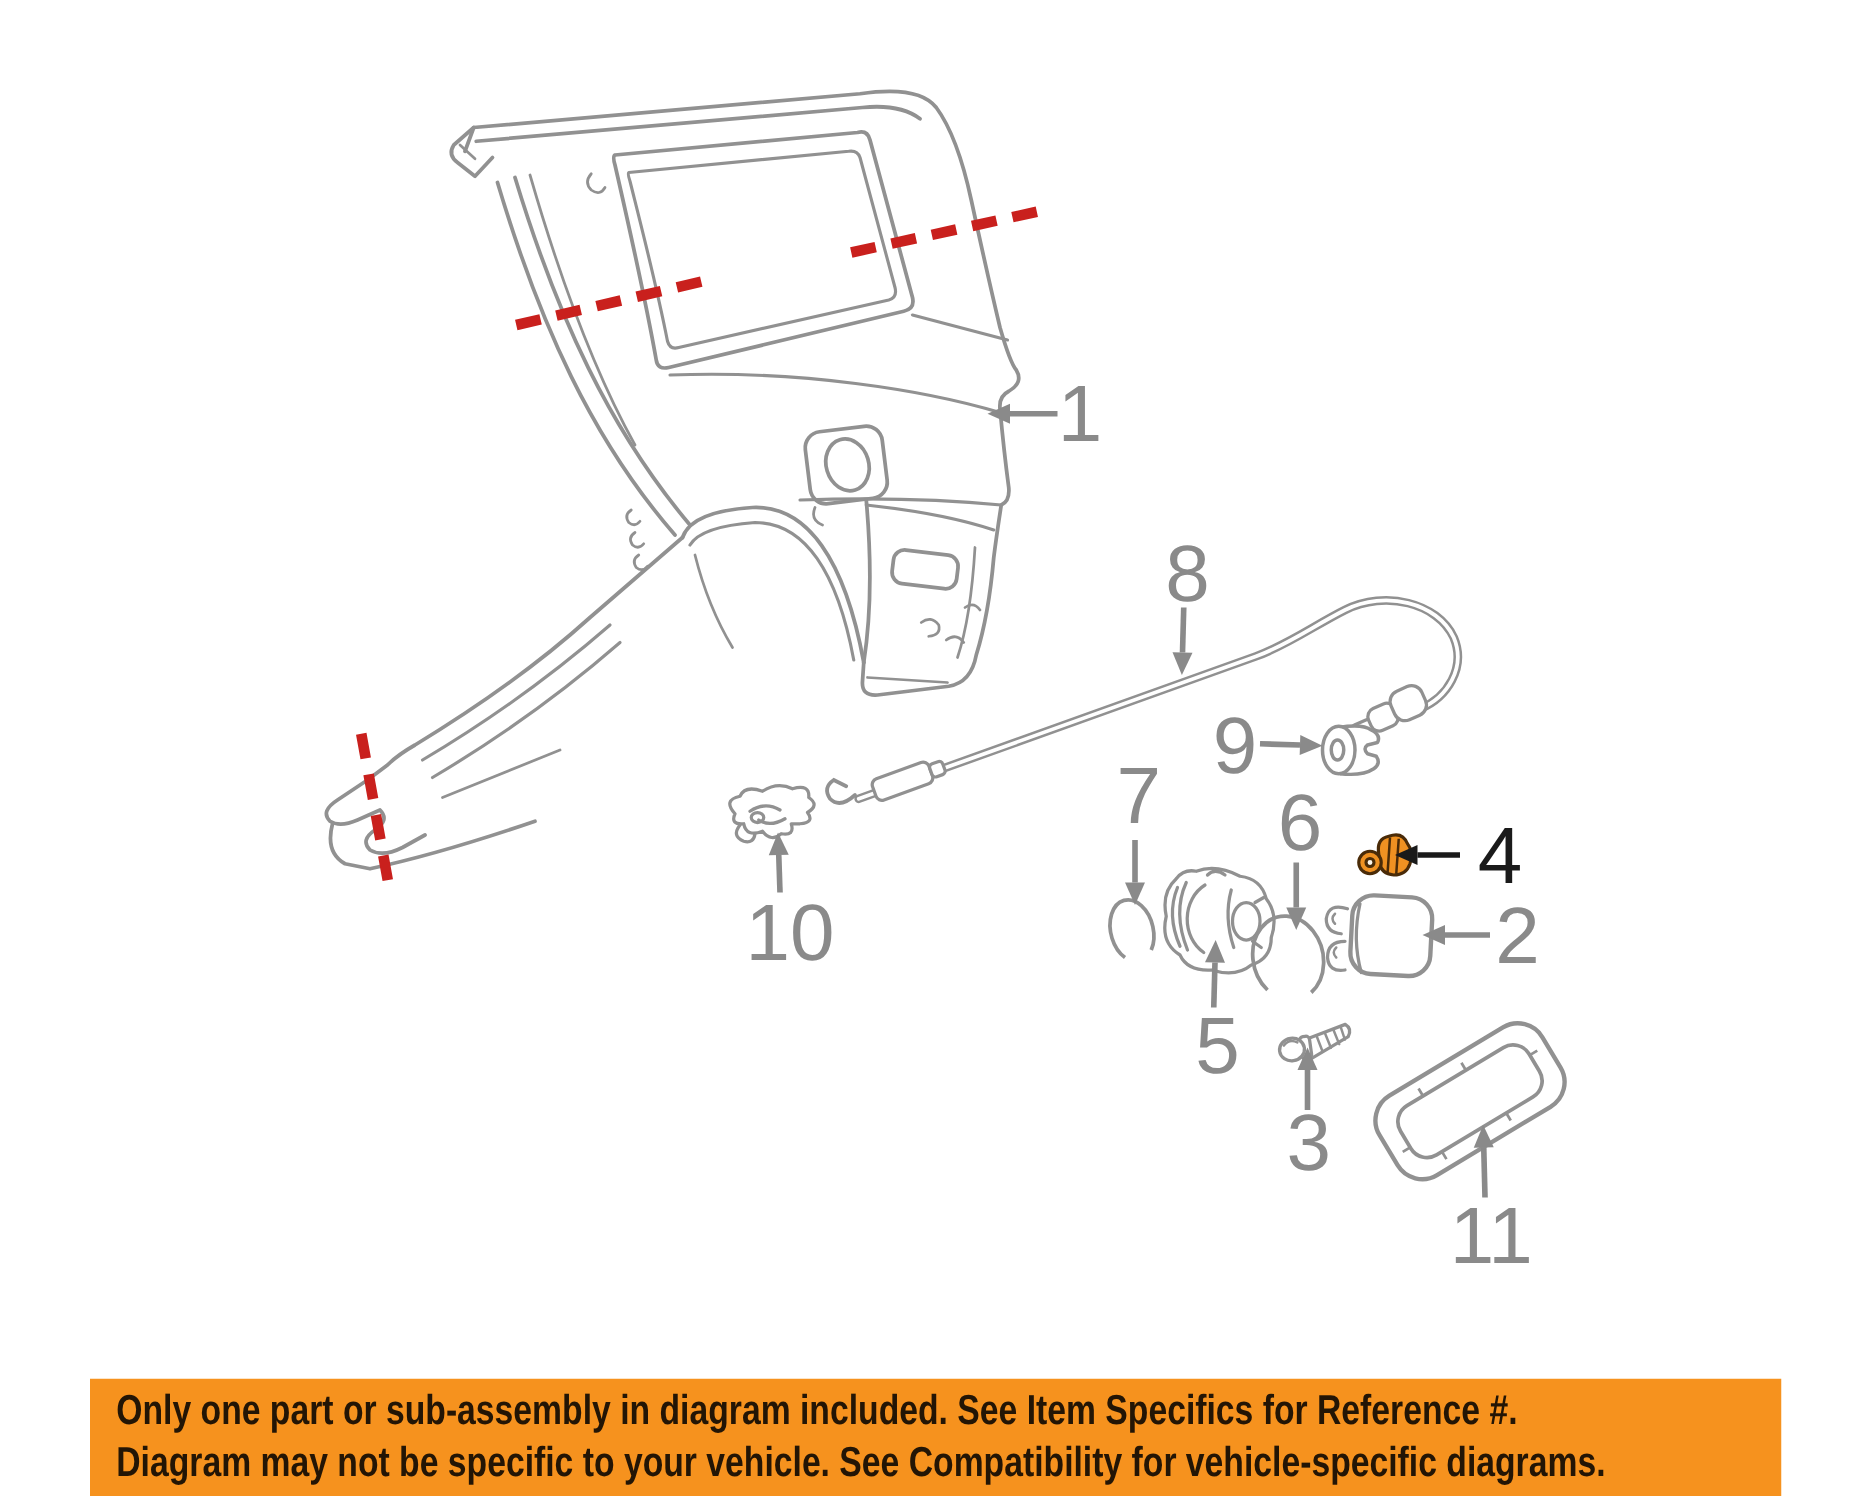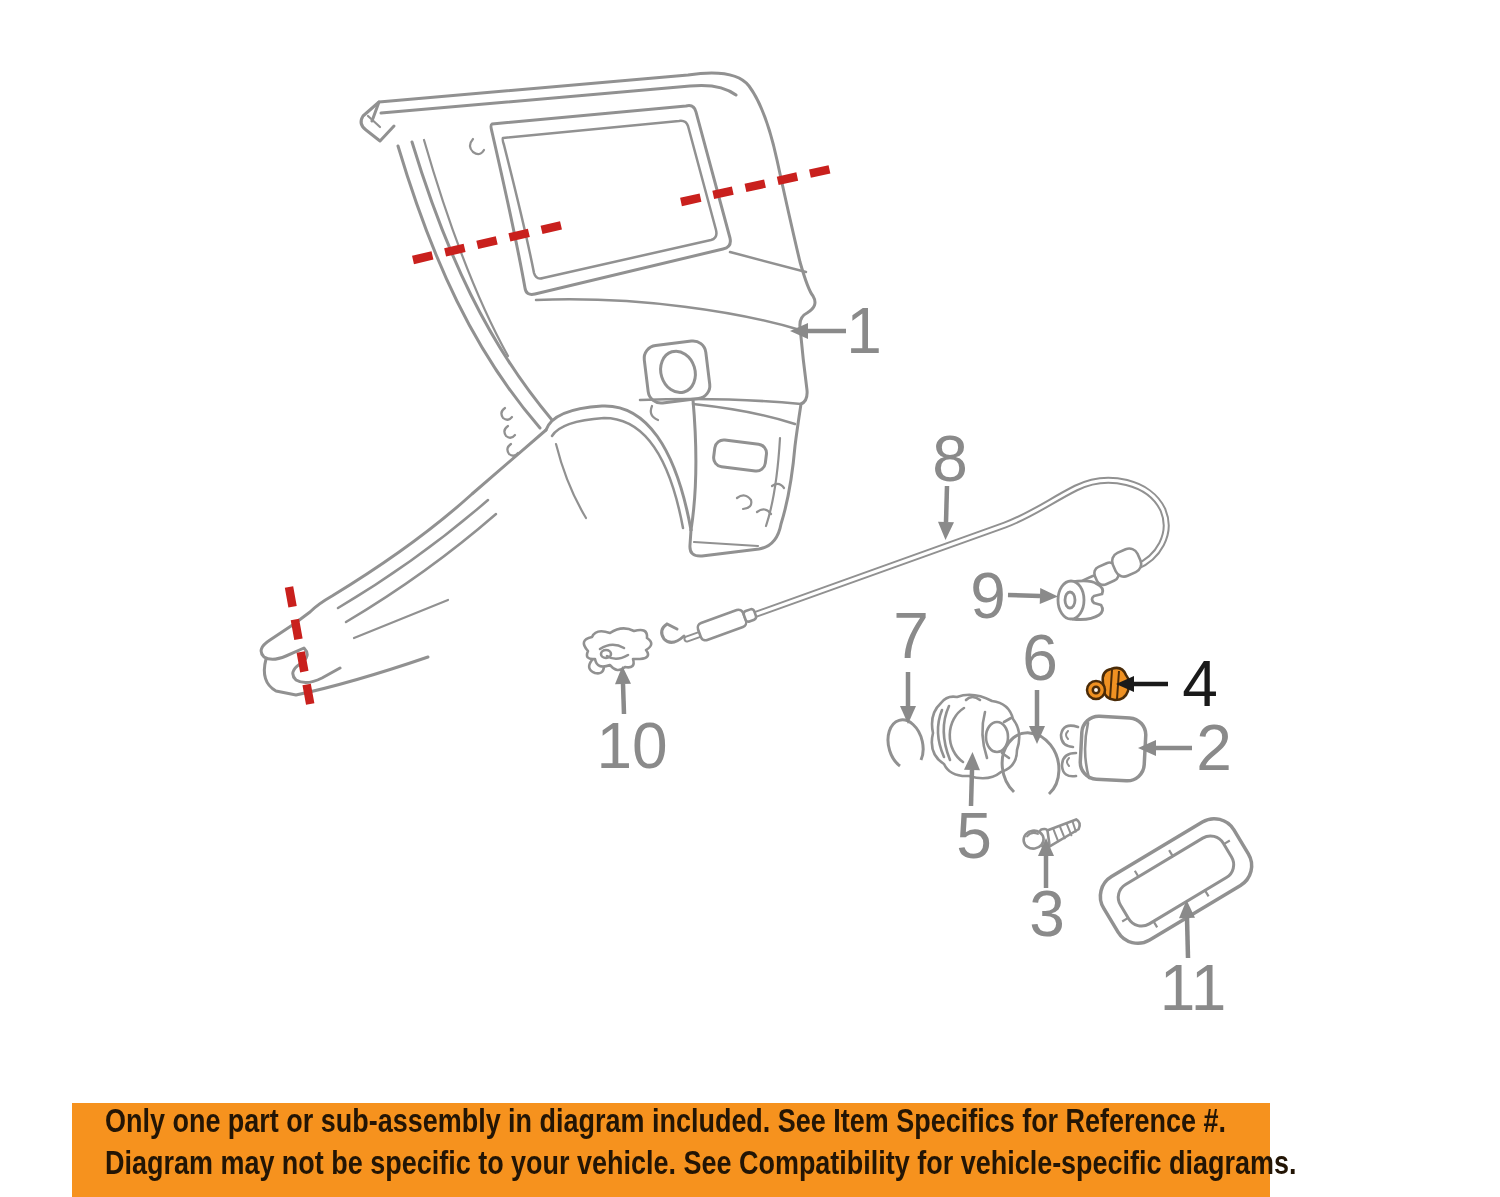--- a/index.html
+++ b/index.html
@@ -1,22 +1,22 @@
 <!DOCTYPE html>
 <html style="--banner-bg: #F6921E; --banner-text: #231505;"><head>
 <meta charset="utf-8">
 <style>
   html,body{margin:0;padding:0;background:#ffffff;}
   .stage{position:relative;width:1500px;height:1197px;background:#fff;overflow:hidden;
          font-family:"Liberation Sans",sans-serif;}
   .stage svg{position:absolute;left:0;top:0;}
-  .banner{position:absolute;left:72px;top:1103px;width:1198px;height:94px;
+  .banner{position:absolute;left:72px;top:1103px;width:1353px;height:94px;
           background:var(--banner-bg,#F6921E);
-          display:flex;flex-direction:column;justify-content:flex-start;gap:5px;
-          padding-left:33px;box-sizing:border-box;}
+          display:flex;flex-direction:column;justify-content:center;gap:5px;
+          padding-left:21px;box-sizing:border-box;}
   .banner-line{font-weight:700;font-size:33.5px;line-height:1.1;
                color:var(--banner-text,#231505);
                transform:scaleX(.805);transform-origin:0 50%;white-space:nowrap;
                font-family:"Liberation Sans",sans-serif;}
   text.callout-num{font-family:"Liberation Sans",sans-serif;font-size:64px;}
 </style>
 </head>
 <body>
 
 <div class="stage">

